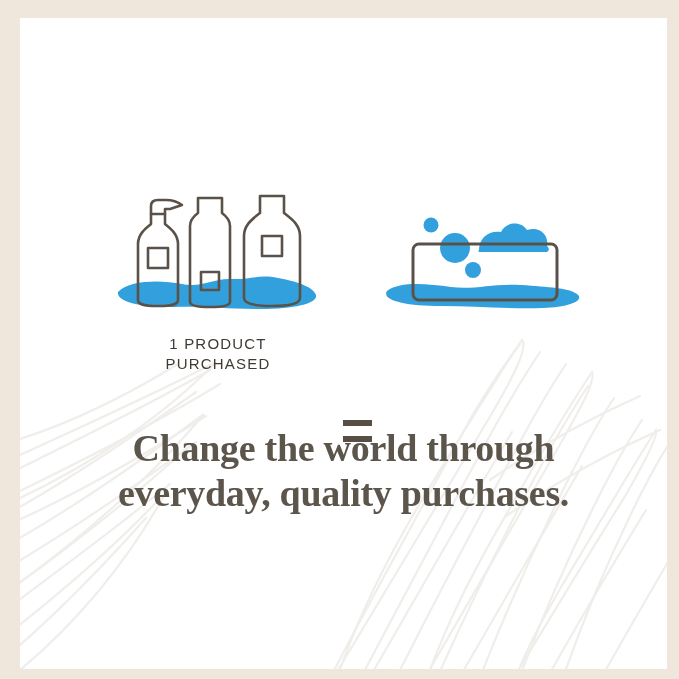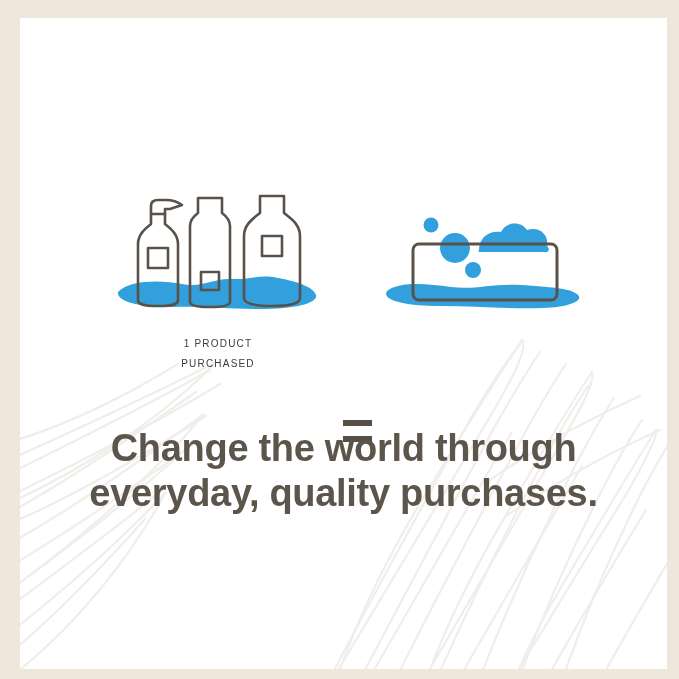--- a/index.html
+++ b/index.html
@@ -60,21 +60,21 @@
 
   .icon-art {
     width: 220px;
     height: 130px;
     display: block;
   }
 
   .caption {
     margin-top: 16px;
     color: #3f3a33;
-    font-size: 10px;
+    font-size: 15px;
     letter-spacing: 1.2px;
     line-height: 20px;
     font-weight: 400;
     white-space: pre-line;
   }
 
   
   #equals-sign {
     position: absolute;
     left: 317px;
@@ -100,20 +100,21 @@
     width: 100%;
     text-align: center;
     color: #5c554b;
     font-size: 38px;
     line-height: 45px;
     font-weight: bold;
     letter-spacing: -0.3px;
     white-space: pre-line;
     padding: 0 19px;
     box-sizing: border-box;
+    font-family: Liberation Serif, serif;
   }
 </style>
 </head>
 <body>
 
 <div id="poster">
   <div id="canvas">
 
     <svg id="leaf-watermark" viewBox="0 0 647 651" preserveAspectRatio="none" aria-hidden="true">
       <g fill="none" stroke="#f0eeea" stroke-width="2.2" stroke-linecap="round">

